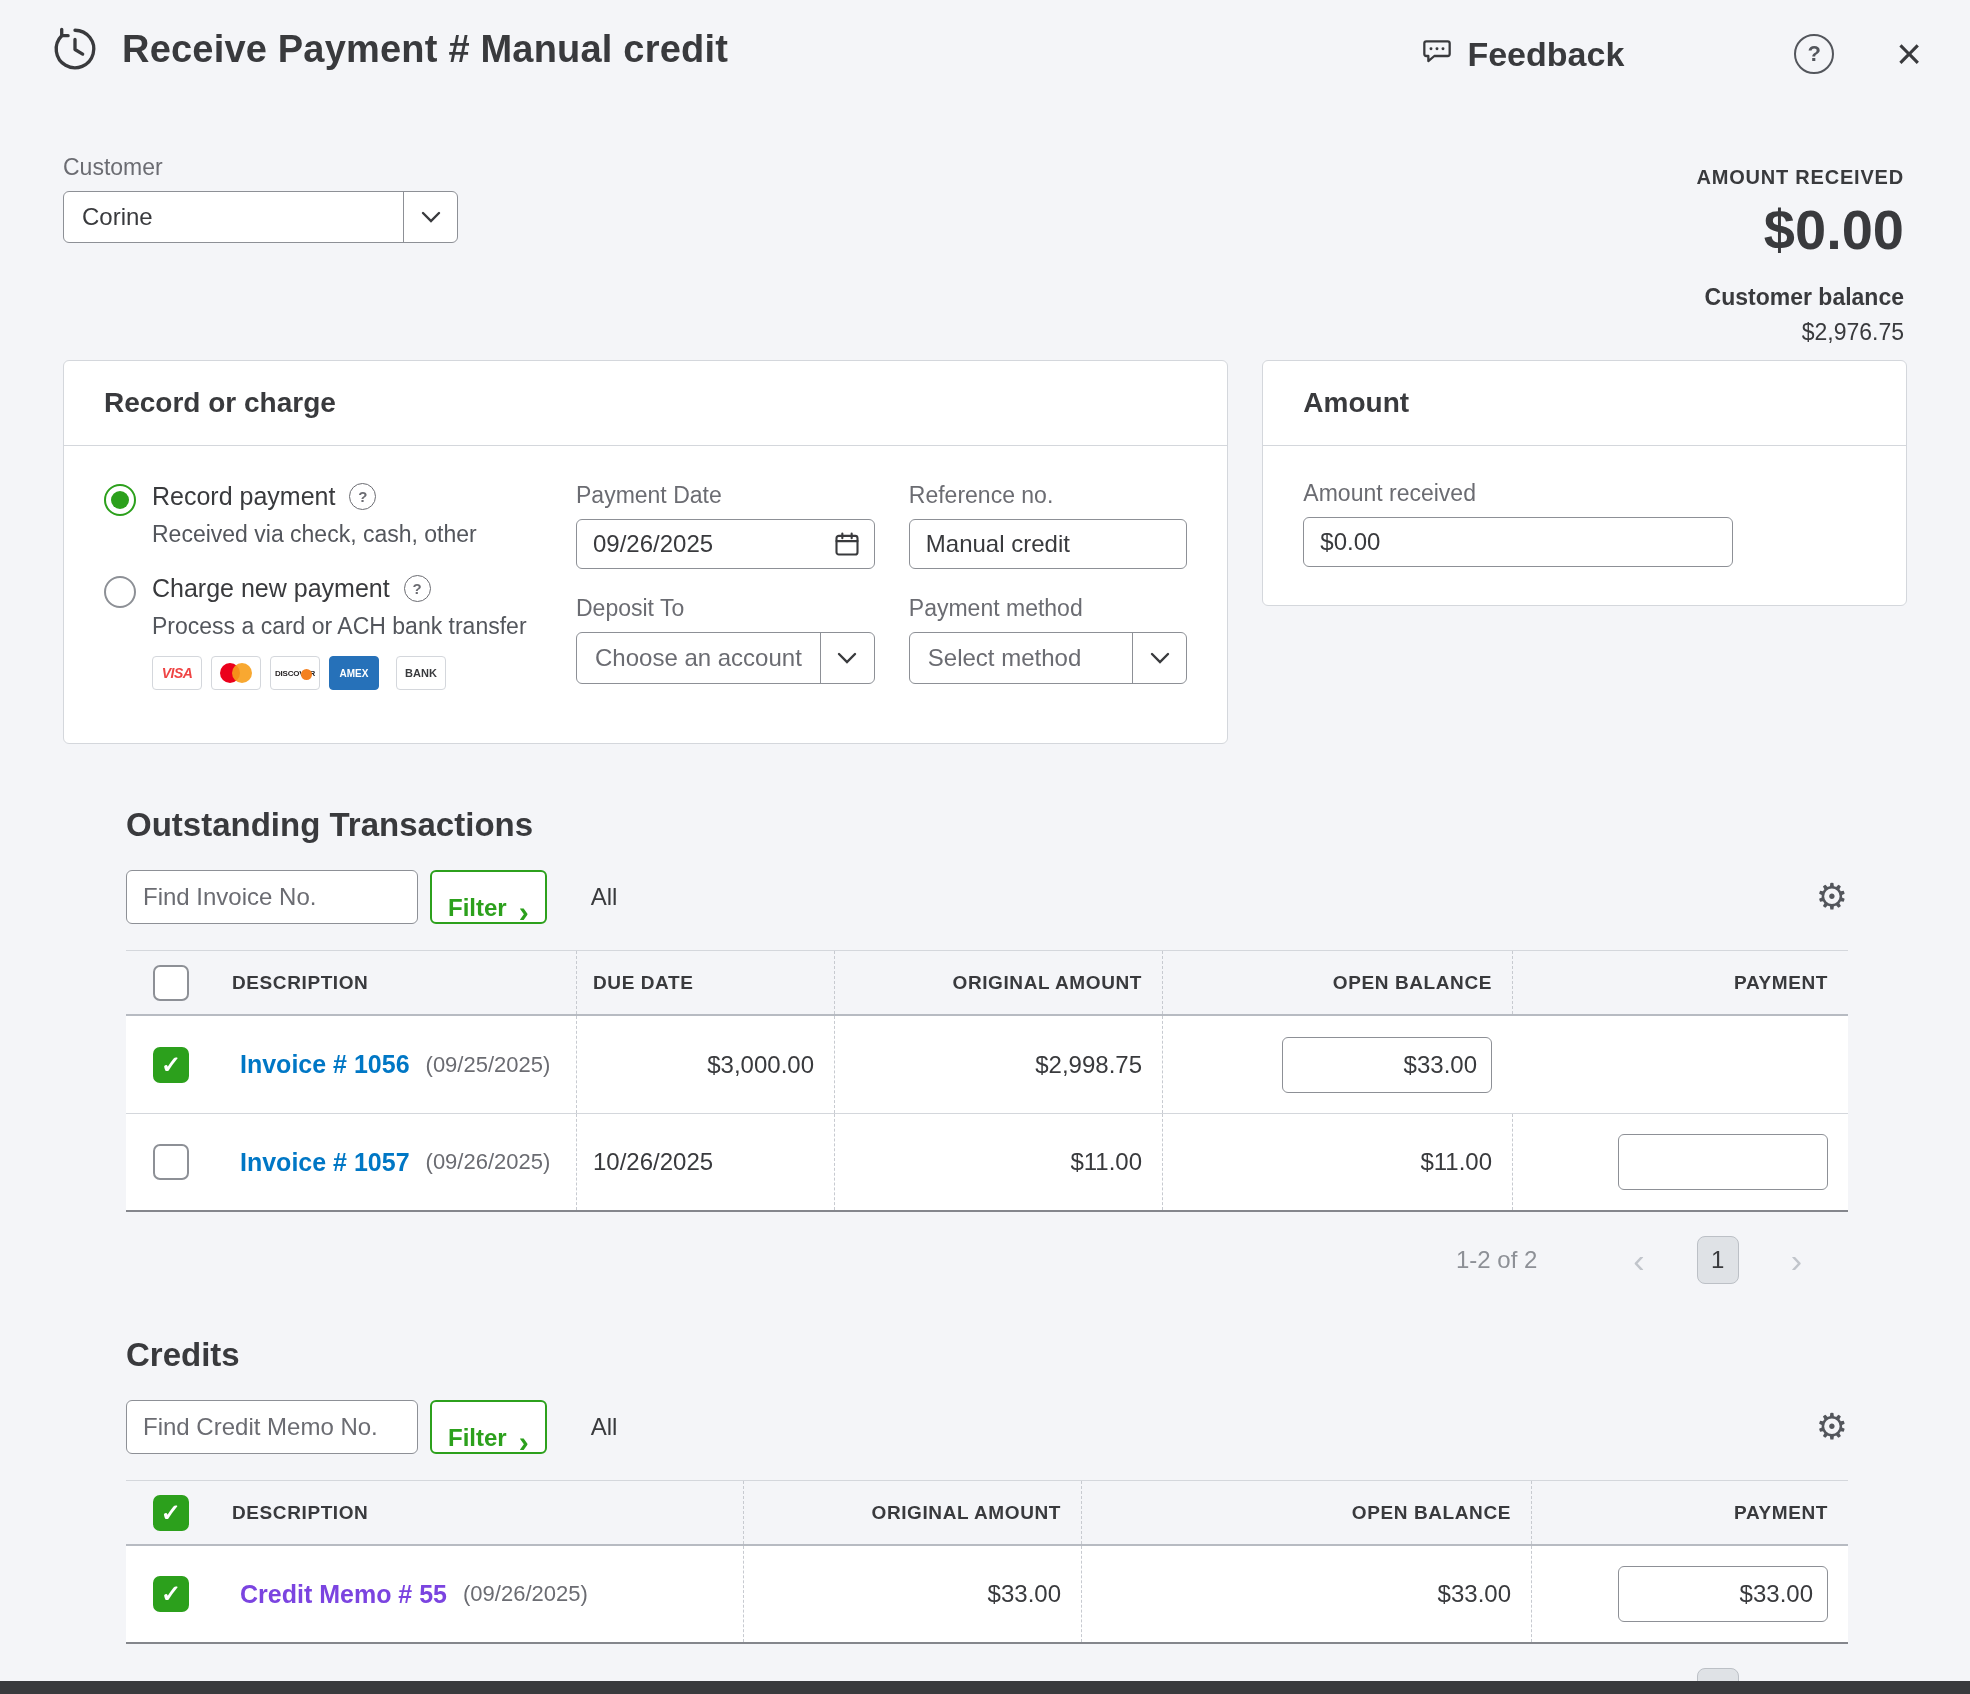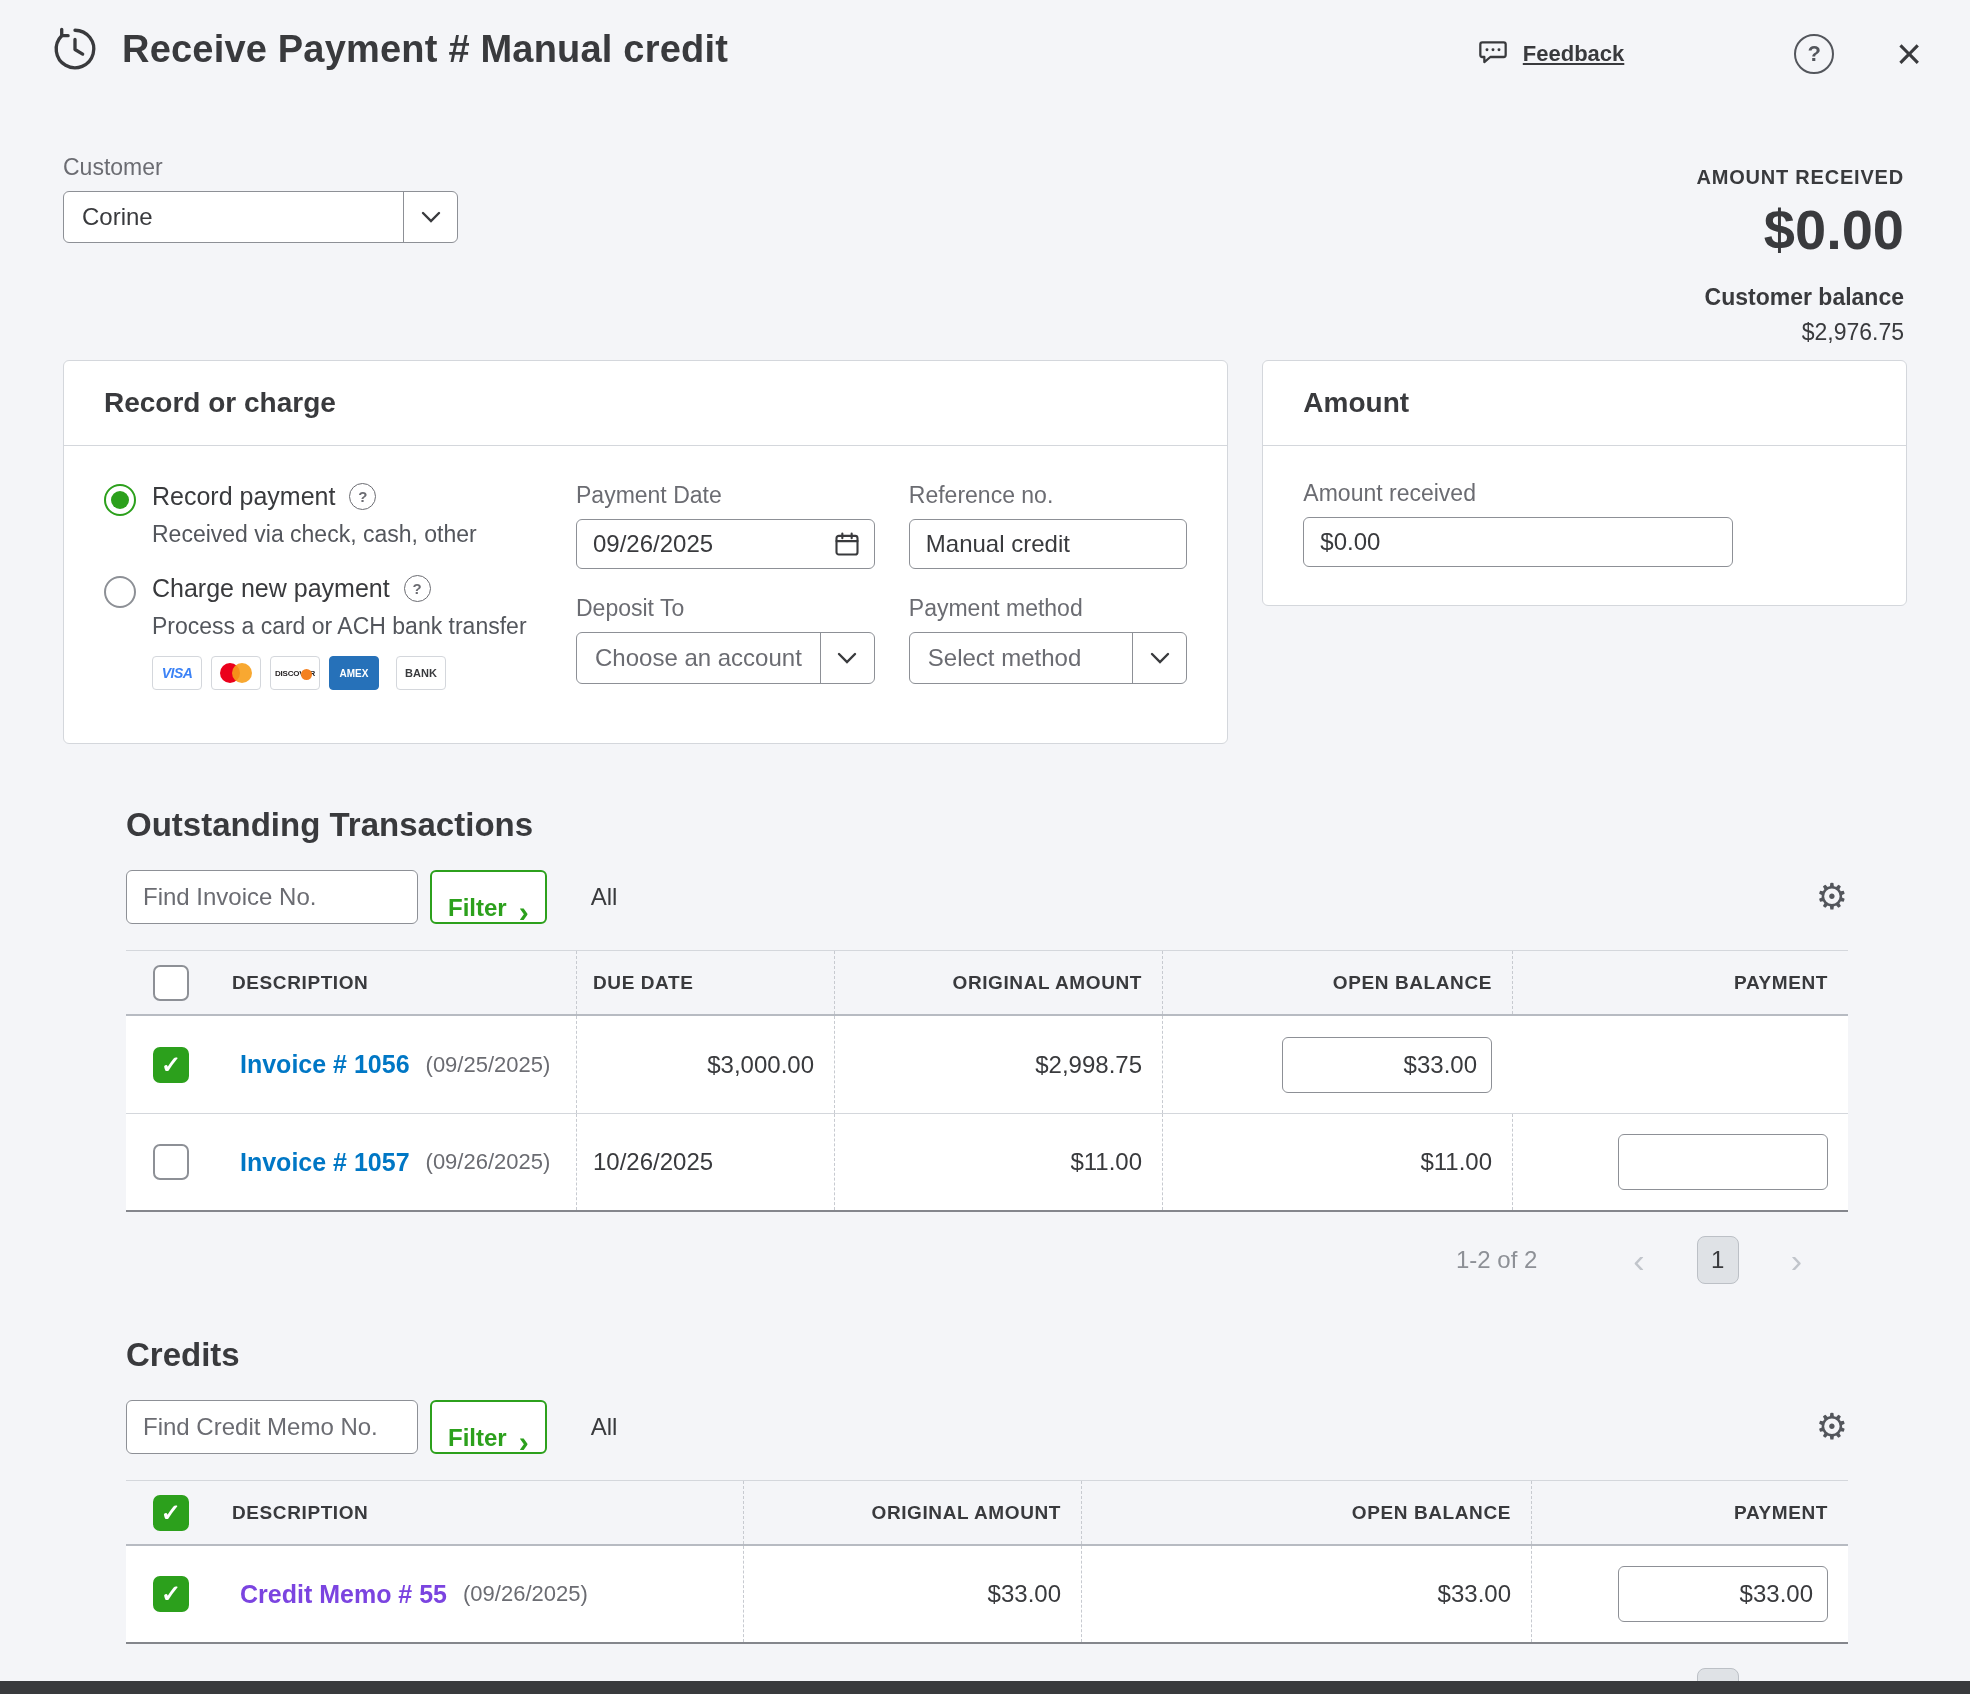--- a/index.html
+++ b/index.html
@@ -10,21 +10,21 @@
     background: #f4f5f8;
   }
   .page { position: relative; width: 1970px; height: 1694px; background: #f4f5f8; overflow: hidden; }
 
   
   .topbar { display:flex; justify-content:space-between; align-items:flex-start; padding: 26px 48px 0 52px; }
   .topbar-left { display:flex; align-items:center; gap: 24px; }
   .page-title { font-size: 38px; font-weight: 700; letter-spacing: 0.2px; }
   .icon-btn { background:none; border:none; cursor:pointer; display:flex; align-items:center; font-family:inherit; color:#393a3d; }
   .topbar-right { display:flex; align-items:center; padding-top: 8px; }
-  .feedback-btn { gap: 14px; font-size: 22px; font-weight: 600; margin-right: 170px; text-decoration: underline; }
+  .feedback-btn { gap: 14px; font-size: 34px; font-weight: 600; margin-right: 170px; }
   .help-btn span { display:flex; width:40px; height:40px; border:2.4px solid #53565c; border-radius:50%;
                    align-items:center; justify-content:center; font-size:22px; font-weight:700; color:#53565c; }
   .help-btn { margin-right: 62px; }
   .close-btn { font-size: 44px; font-weight: 400; line-height: 36px; color:#393a3d; }
 
   
   .customer-row { display:flex; justify-content:space-between; margin-top: 80px; padding: 0 66px 0 63px; }
   .field-label { font-size: 23px; color: #6b6c72; margin-bottom: 10px; display:block; }
   .select { display:flex; height: 52px; background:#fff; border:1px solid #8d9096; border-radius:6px; overflow:hidden; cursor:pointer; }
   .select .val { flex:1; display:flex; align-items:center; padding: 0 18px; font-size: 24px; white-space:nowrap; }
@@ -53,21 +53,21 @@
   .radio-label-row { display:flex; align-items:center; gap: 14px; }
   .radio-label { font-size: 25px; font-weight: 400; }
   .mini-help { display:flex; width:27px; height:27px; border:1.8px solid #6b6c72; border-radius:50%;
                align-items:center; justify-content:center; font-size:15px; font-weight:700; color:#6b6c72; cursor:pointer; }
   .radio-sub { font-size: 23px; color: #53565c; margin-top: 10px; }
 
   .brands { display:flex; align-items:center; gap: 9px; margin-top: 16px; }
   .brand { display:flex; align-items:center; justify-content:center; width: 50px; height: 34px;
            background:#fff; border:1px solid #d4d7dc; border-radius: 4px; overflow:hidden; }
   .brand i { font-style: normal; }
-  .brand.visa i { color:#3b82f6; font-weight:700; font-style: italic; font-size: 14px; letter-spacing:-0.5px; }
+  .brand.visa i { color:#ef4444; font-weight:700; font-style: italic; font-size: 14px; letter-spacing:-0.5px; }
   .brand.mc { position:relative; }
   .mc-red, .mc-orange { position:absolute; width: 20px; height: 20px; border-radius: 50%; top: 6px; }
   .mc-red { background:#eb001b; left: 8px; }
   .mc-orange { background:#f79e1b; left: 20px; opacity: 0.9; }
   .brand.discover { position:relative; }
   .brand.discover i { font-size: 8px; font-weight: 700; color:#231f20; letter-spacing:-0.2px; }
   .disc-dot { width: 11px; height: 11px; border-radius:50%; background:#f48120; position:absolute; right: 7px; top: 12px; }
   .brand.amex { background:#2671b9; border-color:#2671b9;align-items:center; }
   .brand.amex i { color:#fff; font-size: 10px; font-weight: 700; }
   .brand.bank { margin-left: 8px; }

